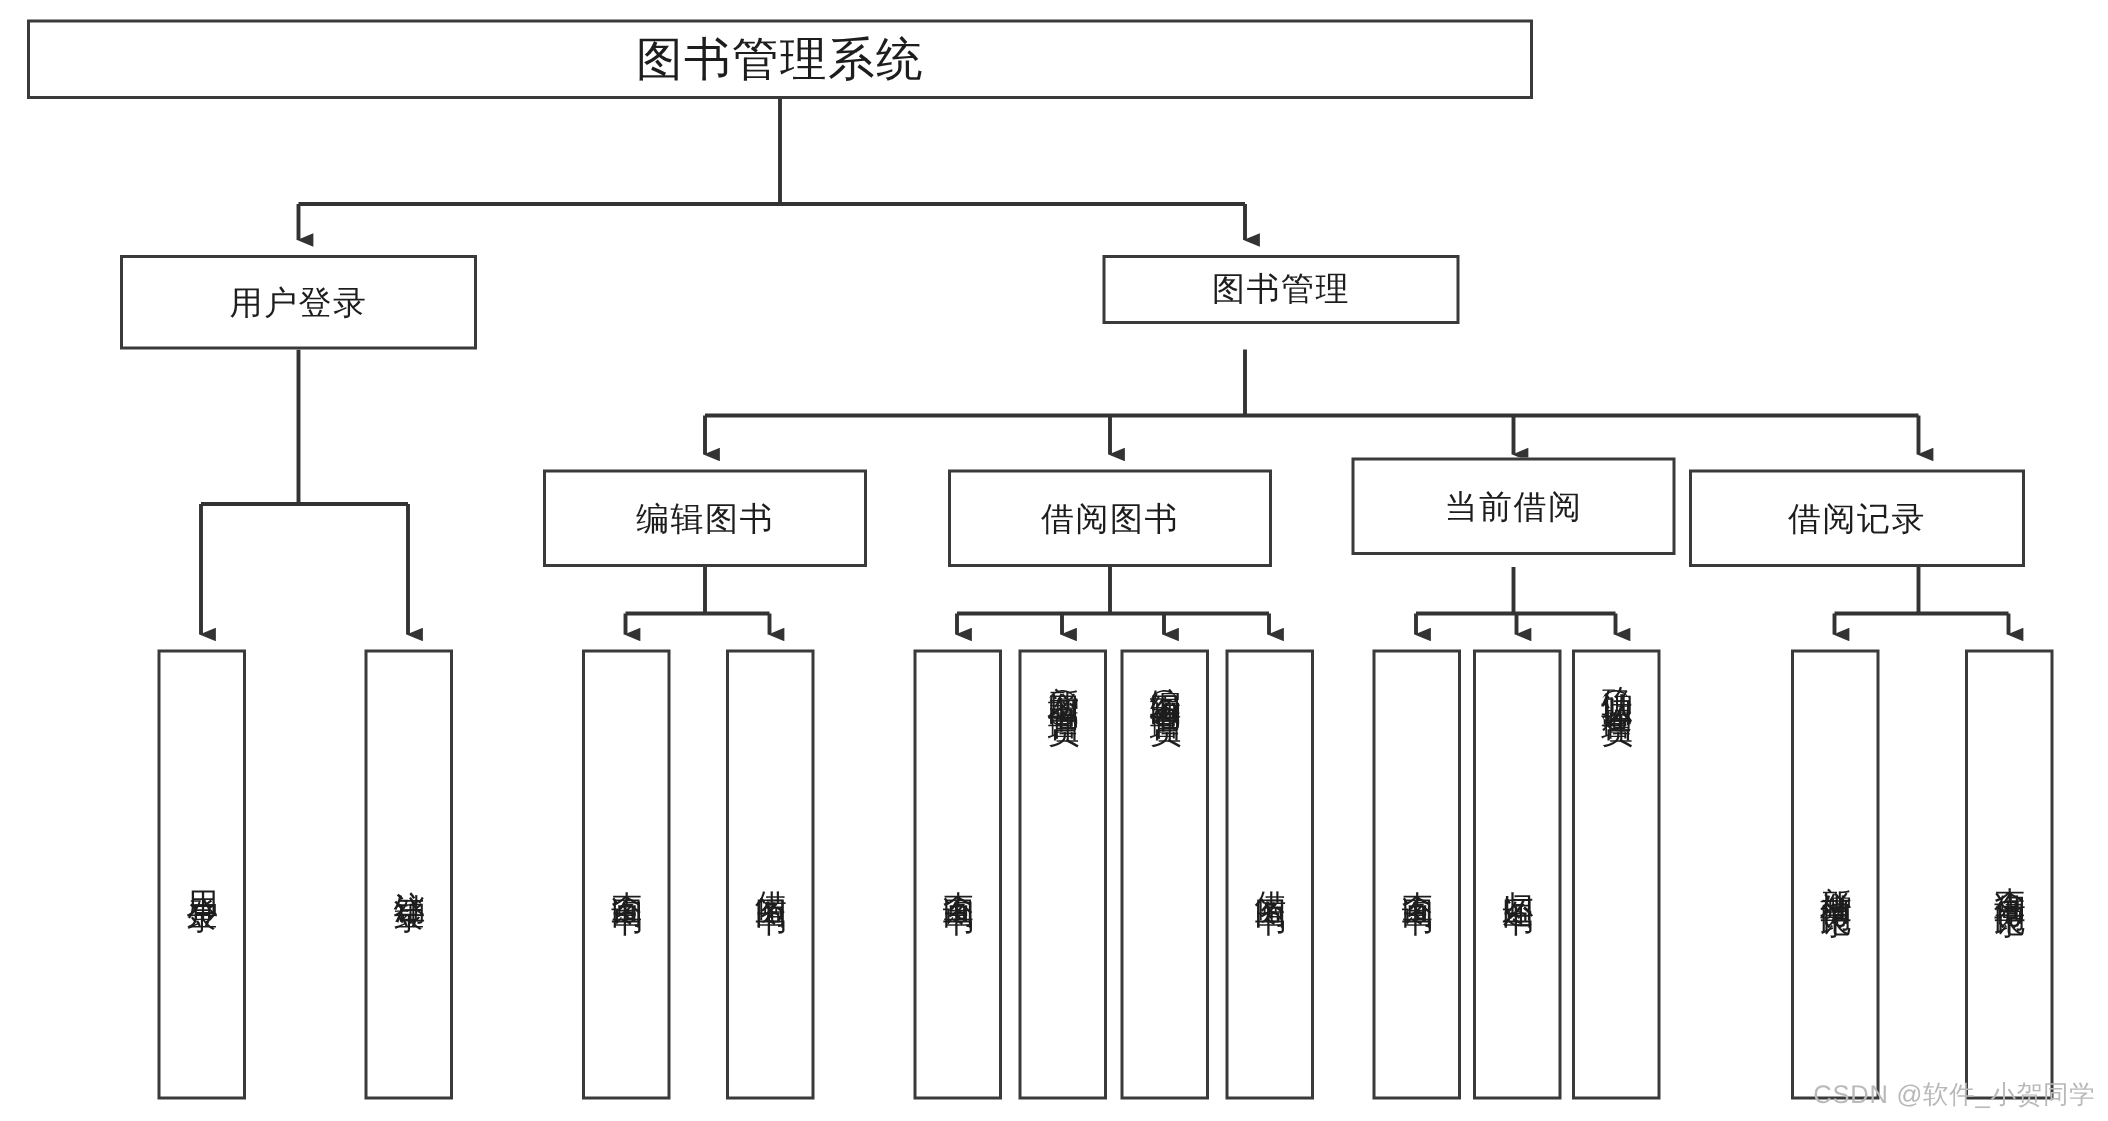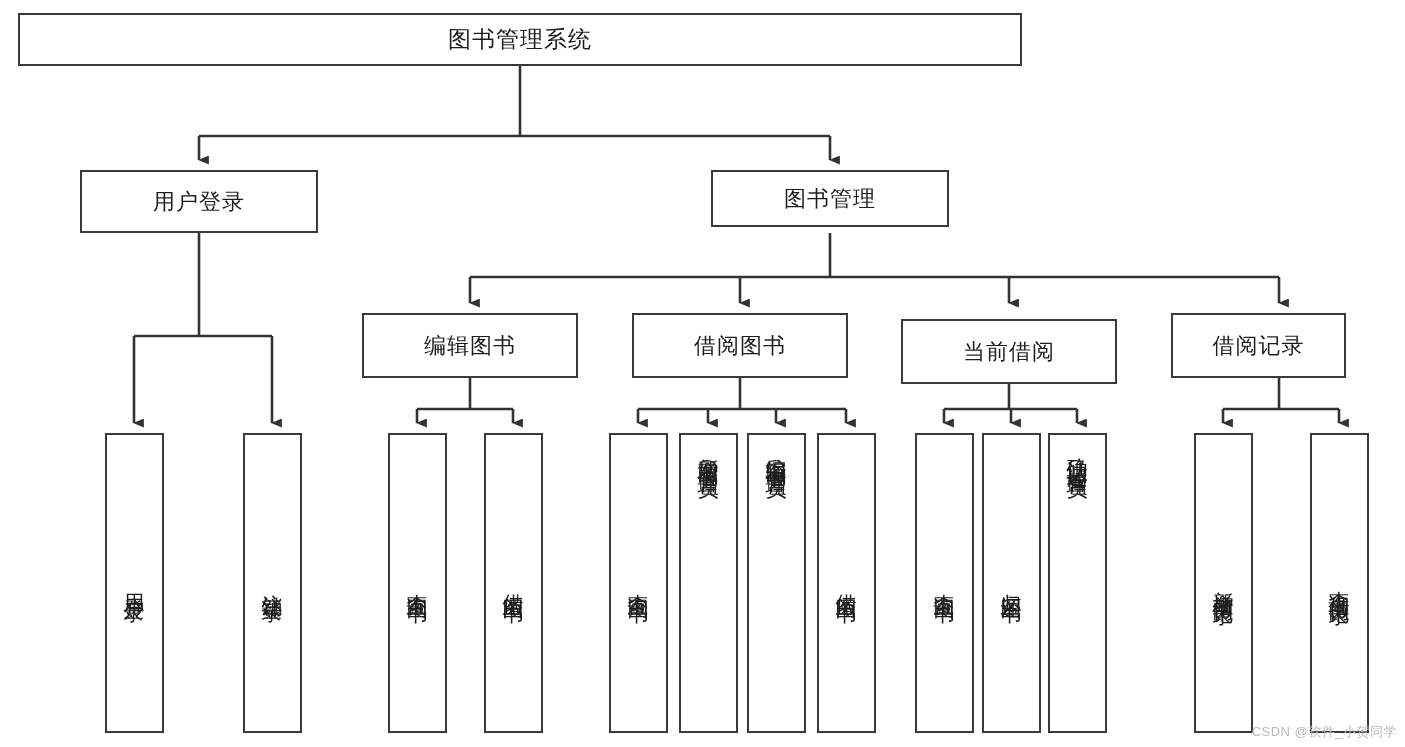--- a/index.html
+++ b/index.html
@@ -34,21 +34,21 @@
   .node .label {
     line-height: 1.15;
     text-align: center;
     white-space: pre;
   }
   .node.horiz .label {
     font-size: 22px;
     letter-spacing: 1px;
   }
   .node.root .label {
-    font-size: 23px;
+    font-size: 31px;
     letter-spacing: 1px;
   }
   .node.vert {
     align-items: flex-start;
     justify-content: center;
     padding-top: 6px;
   }
   .node.vert .label {
     writing-mode: vertical-rl;
     text-orientation: upright;
@@ -57,21 +57,21 @@
     line-height: 1.0;
   }
   .node.vert.mid {
     align-items: center;
     padding-top: 0;
   }
   .watermark {
     position: absolute;
     right: 8px;
     bottom: 6px;
-    font-size: 13px;
+    font-size: 17px;
     color: #b9b9b9;
     letter-spacing: 0.5px;
     white-space: nowrap;
     pointer-events: none;
   }
 </style>
 </head>
 <body>
 
 <div id="canvas">
@@ -126,34 +126,34 @@
     </g>
   </svg>
 
   <div class="node root horiz" style="left:18px; top:13px; width:1004px; height:53px;">
     <span class="label">图书管理系统</span>
   </div>
 
   <div class="node horiz" style="left:80px; top:170px; width:238px; height:63px;">
     <span class="label">用户登录</span>
   </div>
-  <div class="node horiz" style="left:711px; top:170px; width:238px; height:57px;">
+  <div class="node horiz" style="left:735px; top:170px; width:238px; height:46px;">
     <span class="label">图书管理</span>
   </div>
 
   <div class="node horiz" style="left:362px; top:313px; width:216px; height:65px;">
     <span class="label">编辑图书</span>
   </div>
   <div class="node horiz" style="left:632px; top:313px; width:216px; height:65px;">
     <span class="label">借阅图书</span>
   </div>
-  <div class="node horiz" style="left:901px; top:319px; width:216px; height:65px;">
+  <div class="node horiz" style="left:901px; top:305px; width:216px; height:65px;">
     <span class="label">当前借阅</span>
   </div>
-  <div class="node horiz" style="left:1171px; top:313px; width:175px; height:65px;">
+  <div class="node horiz" style="left:1126px; top:313px; width:224px; height:65px;">
     <span class="label">借阅记录</span>
   </div>
 
   <div class="node vert mid" style="left:105px; top:433px; width:59px; height:300px;">
     <span class="label">用户登录</span>
   </div>
   <div class="node vert mid" style="left:243px; top:433px; width:59px; height:300px;">
     <span class="label">注销登录</span>
   </div>
 

